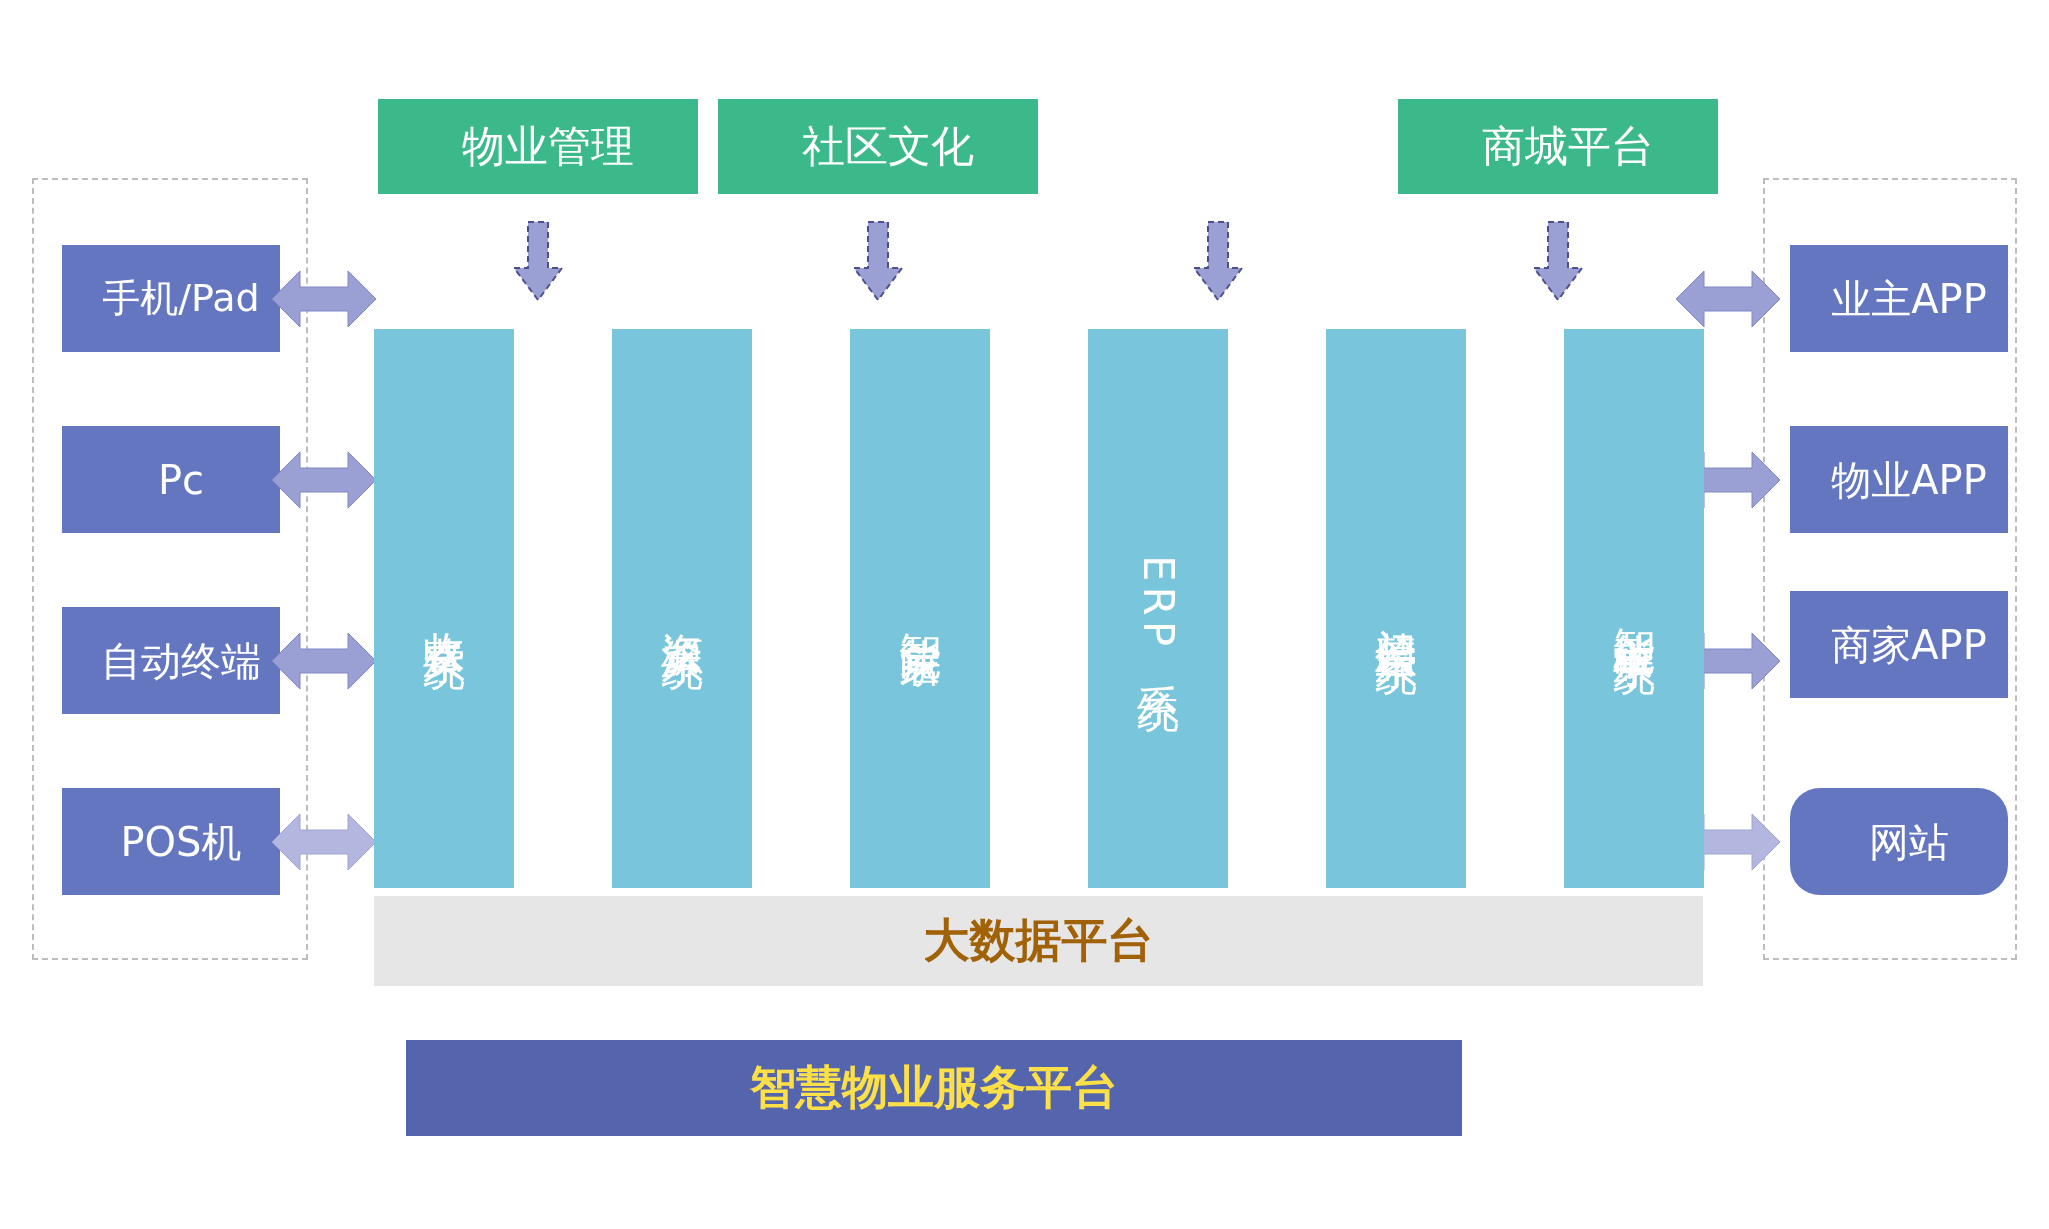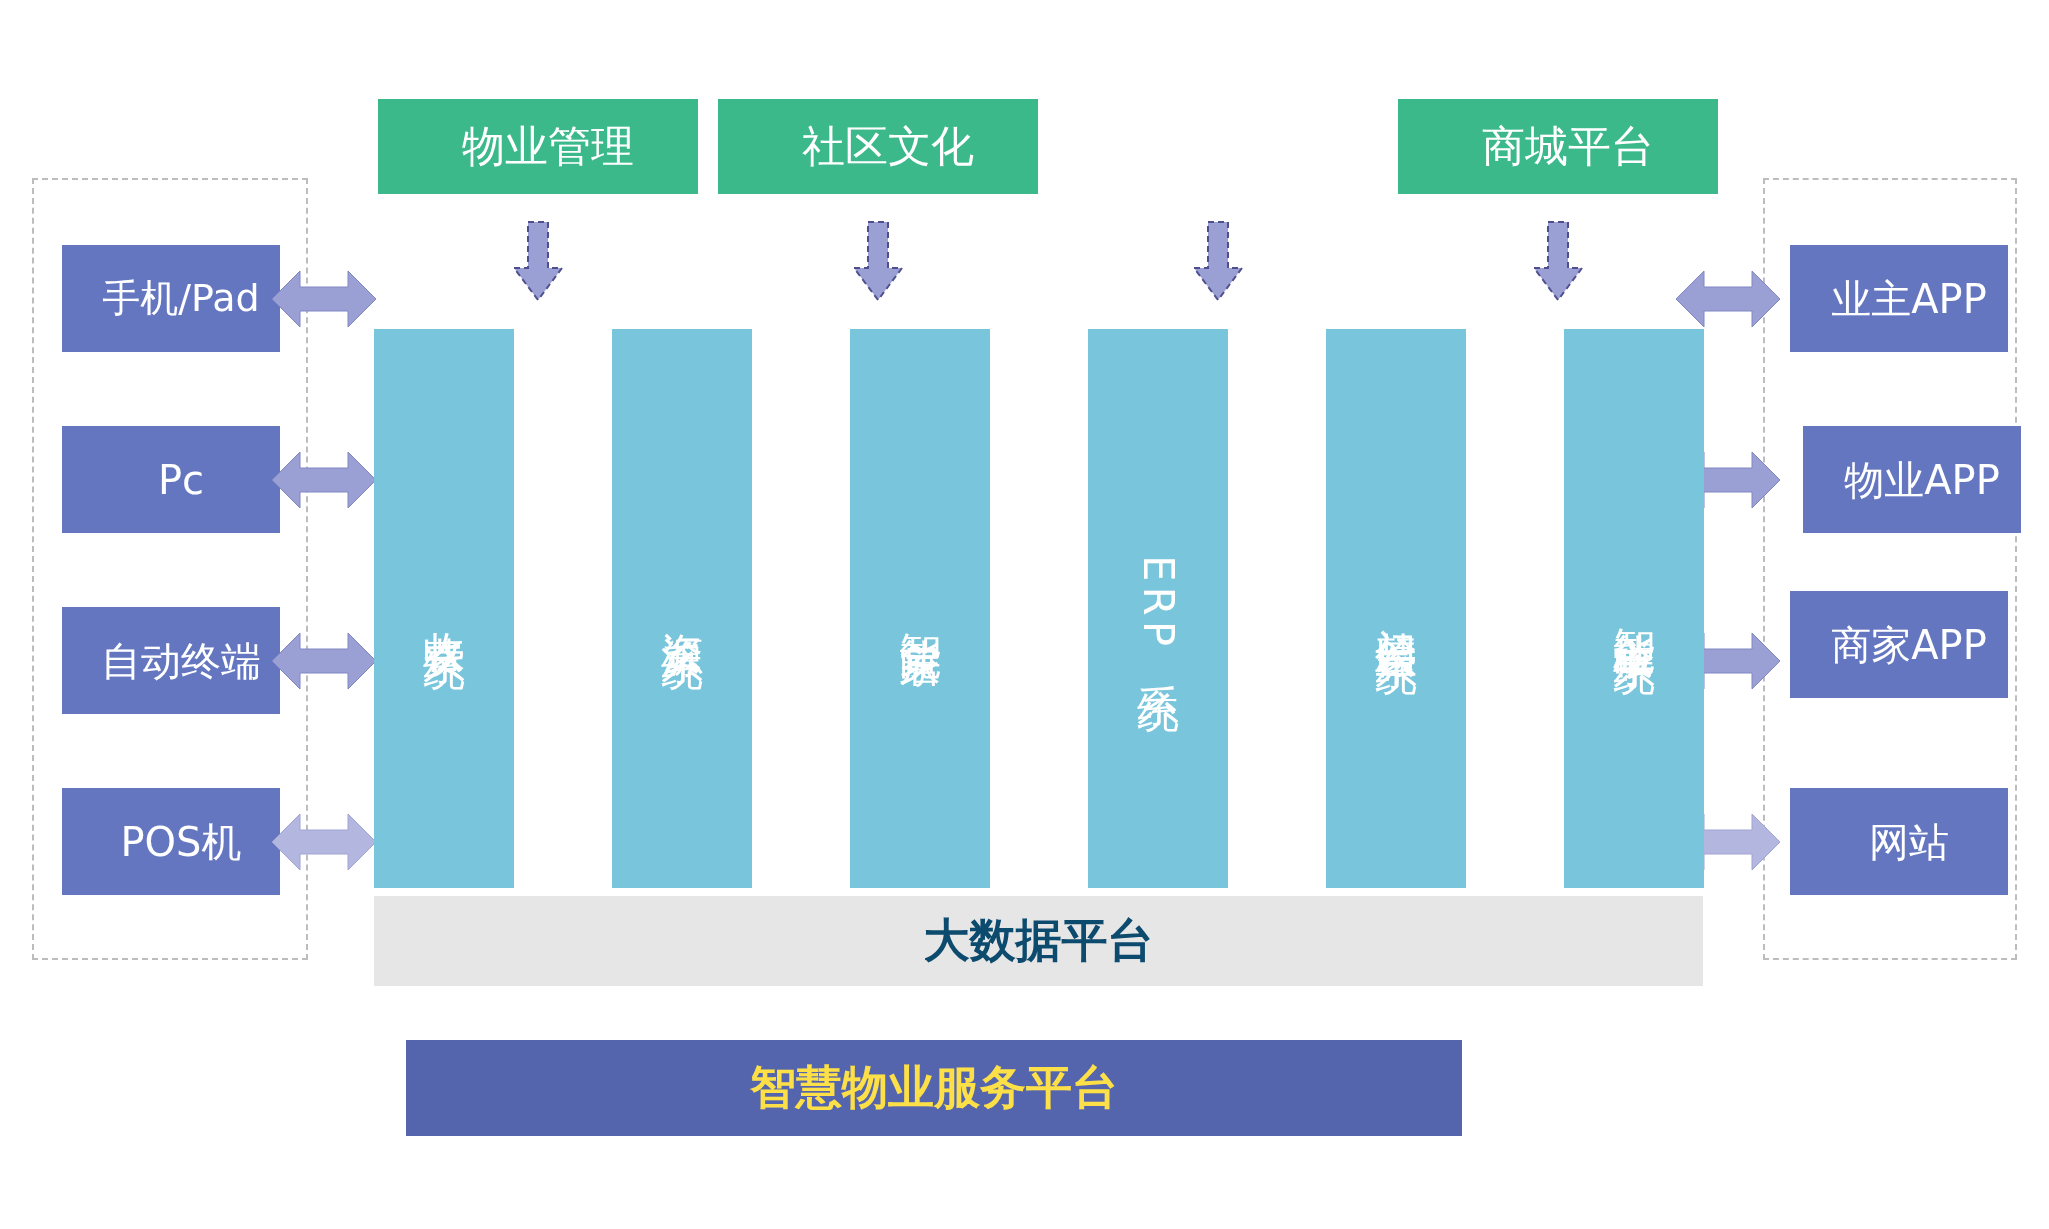--- a/index.html
+++ b/index.html
@@ -84,21 +84,21 @@
   }
 
   
   #bar-bigdata {
     position: absolute;
     left: 374px;
     top: 896px;
     width: 1329px;
     height: 90px;
     background: #e6e6e6;
-    color: #0c4a6e;
+    color: #a16207;
     display: flex;
     align-items: center;
     justify-content: center;
     font-size: 46px;
     font-weight: bold;
   }
   #bar-platform {
     position: absolute;
     left: 374px;
     top: 1040px;
@@ -192,27 +192,27 @@
   </div>
   <div class="arrow arrow-lr" style="left:272px;top:810px;">
     <svg width="104" height="64" viewBox="0 0 104 64">
       <polygon points="0,32 28,4 28,20 76,20 76,4 104,32 76,60 76,44 28,44 28,60" fill="#b3b6de" stroke="#a0a4d2" stroke-width="1"></polygon>
     </svg>
   </div>
 
   <div class="box device-box" style="left:1790px;top:245px;">
     <span>业主APP</span>
   </div>
-  <div class="box device-box" style="left:1790px;top:426px;margin-left:13px;">
+  <div class="box device-box" style="left:1790px;top:426px;">
     <span>物业APP</span>
   </div>
   <div class="box device-box" style="left:1790px;top:591px;">
     <span>商家APP</span>
   </div>
-  <div class="box device-box" style="left:1790px;top:788px;">
+  <div class="box device-box" style="left:1790px;top:788px;border-radius:30px;">
     <span>网站</span>
   </div>
 
   <div class="arrow arrow-lr" style="left:1676px;top:267px;">
     <svg width="104" height="64" viewBox="0 0 104 64">
       <polygon points="0,32 28,4 28,20 76,20 76,4 104,32 76,60 76,44 28,44 28,60" fill="#9aa0d4" stroke="#8186c4" stroke-width="1"></polygon>
     </svg>
   </div>
   <div class="arrow arrow-lr" style="left:1676px;top:448px;">
     <svg width="104" height="64" viewBox="0 0 104 64">

